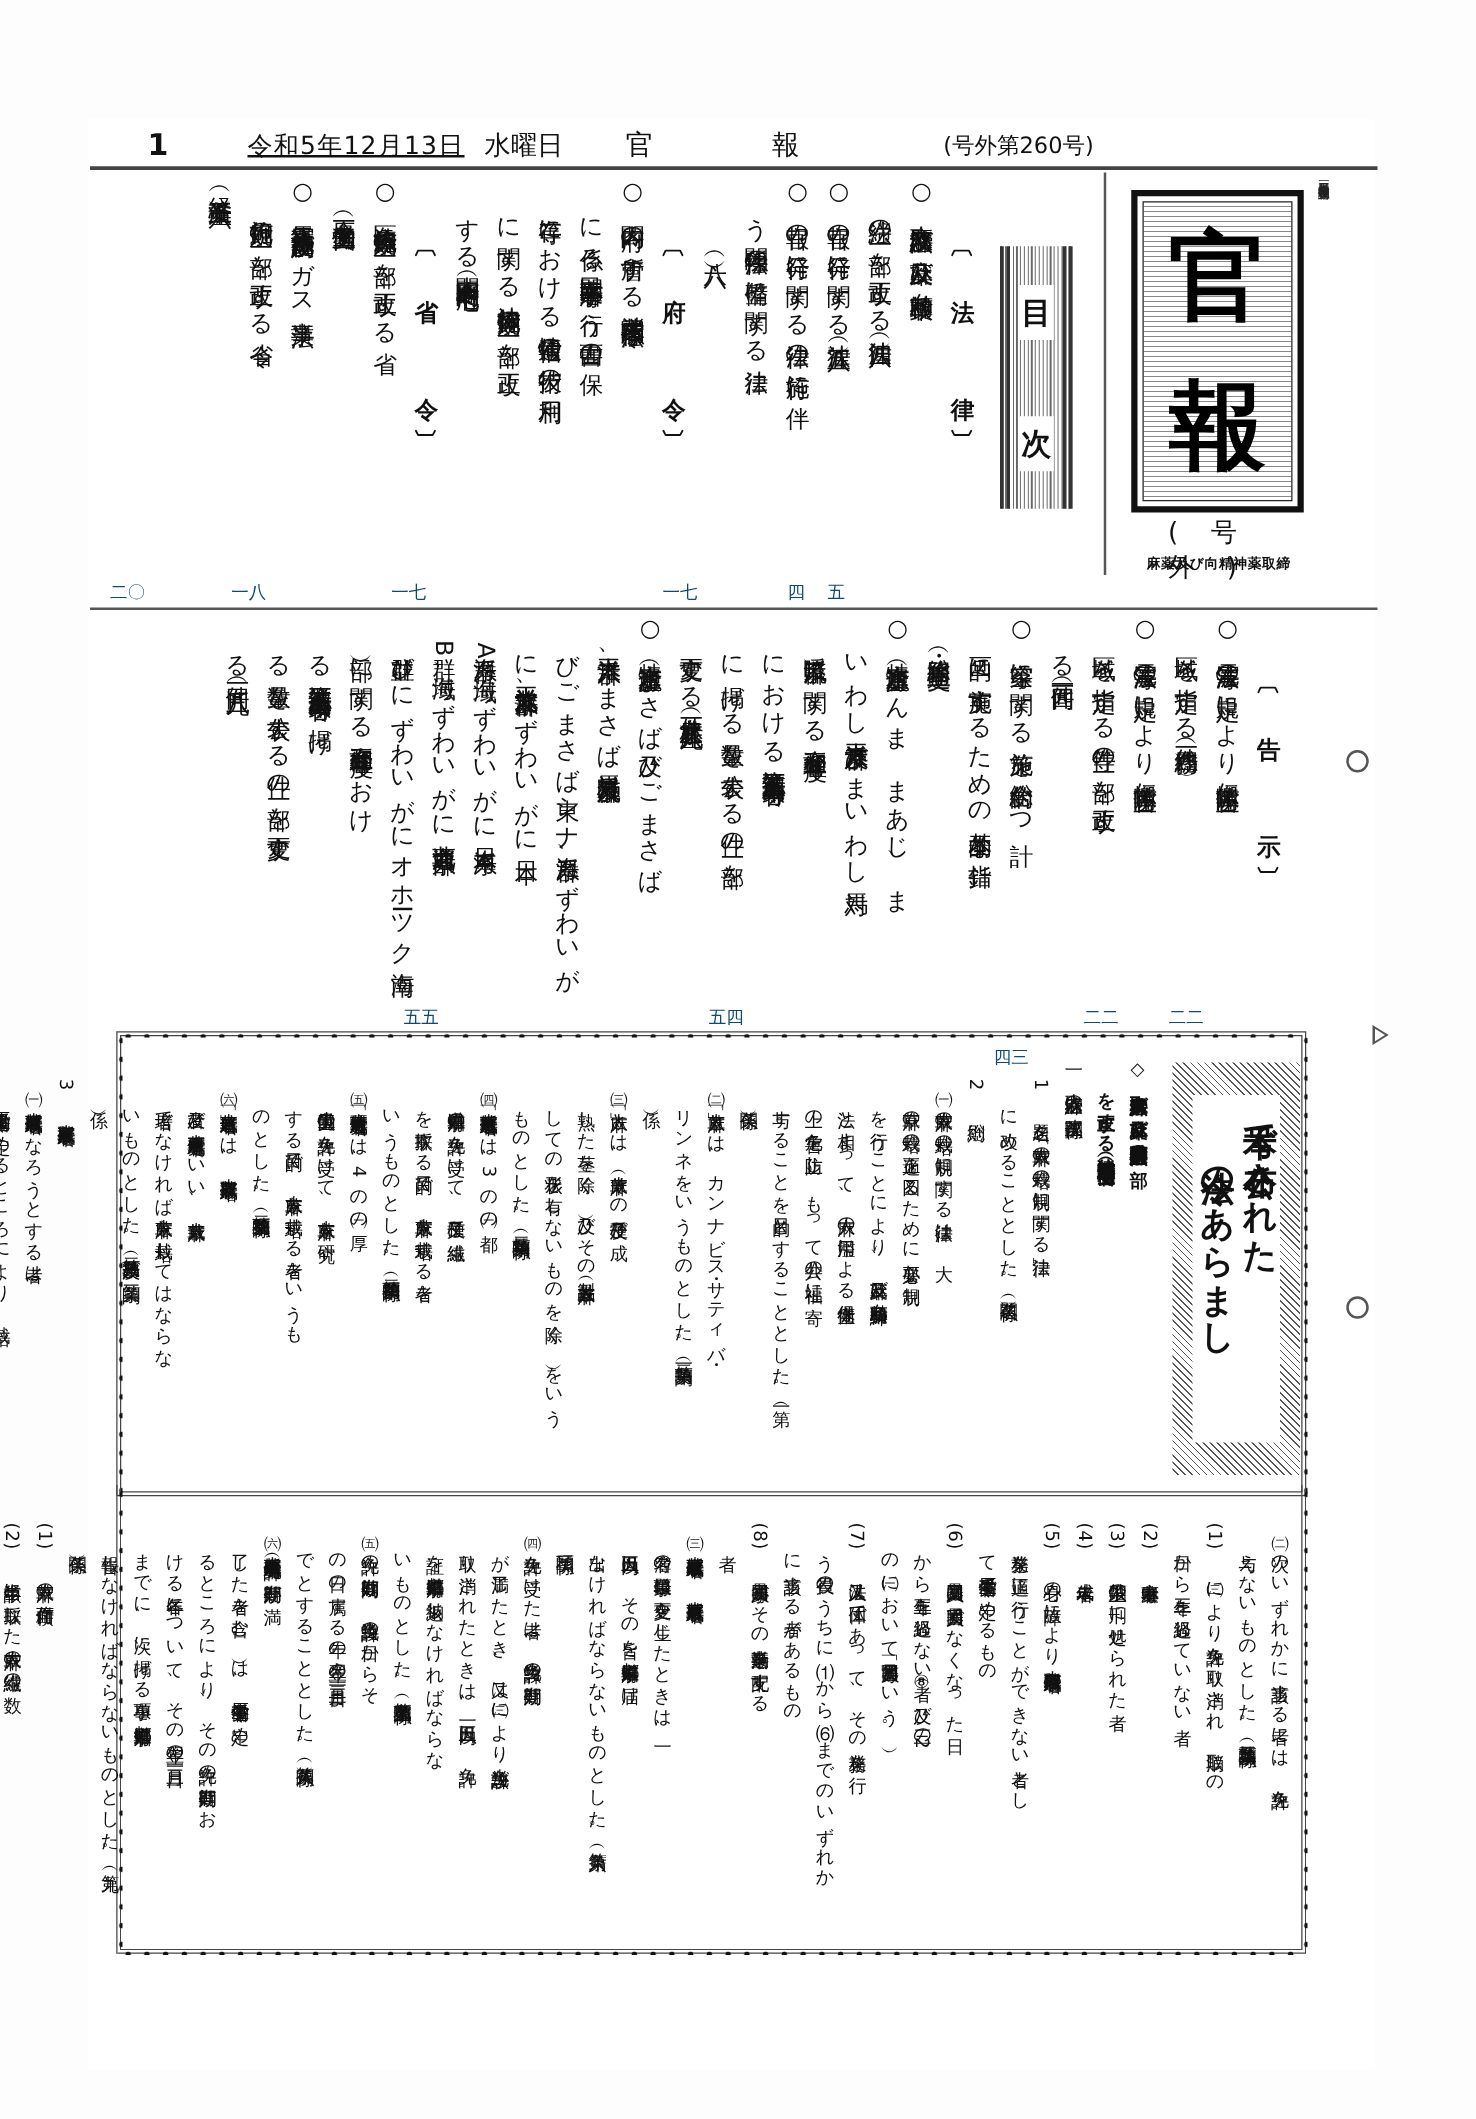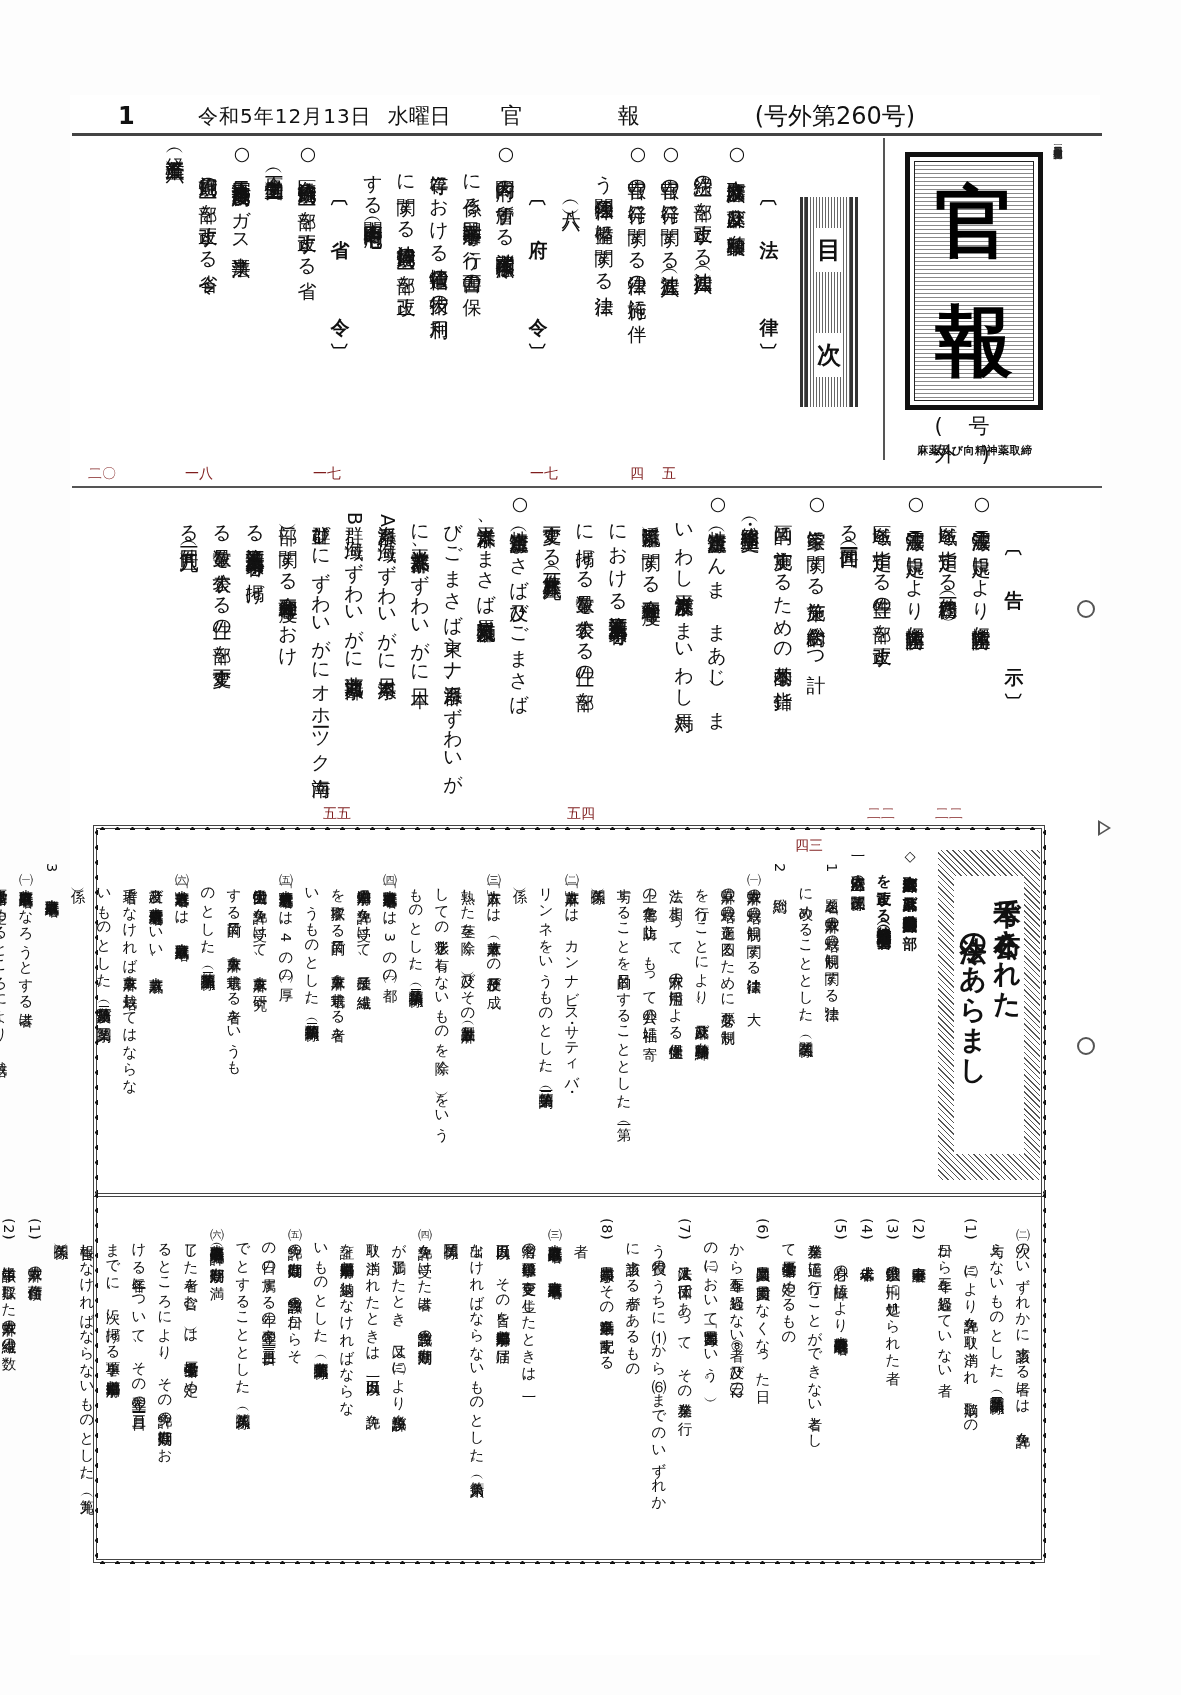--- a/index.html
+++ b/index.html
@@ -2,25 +2,25 @@
 <html><head>
 <meta charset="utf-8">
 <style>
   html,body{margin:0;padding:0;background:#fbfbfb;}
   body{width:1181px;height:1695px;position:relative;overflow:hidden;font-family:"DejaVu Sans","Liberation Sans",sans-serif;color:#111;}
   .page{position:absolute;left:0;top:0;width:1181px;height:1695px;background:#fdfdfd;}
   .paper{position:absolute;left:70px;top:95px;width:1030px;height:1560px;background:#fff;}
   
   .hdr{position:absolute;left:100px;top:100px;width:870px;height:32px;display:flex;align-items:center;font-size:20px;}
   .hdr .pg{font-size:24px;font-weight:bold;width:60px;padding-left:18px;}
-  .hdr .date{font-size:20px;margin-left:20px;letter-spacing:1px;}
+  .hdr .date{font-size:20px;margin-left:20px;letter-spacing:1px;text-decoration:underline;}
   .hdr .dow{font-size:21px;margin-left:16px;}
   .hdr .t1{margin-left:50px;font-size:22px;}
   .hdr .t2{margin-left:95px;font-size:22px;}
-  .hdr .issue{margin-left:115px;font-size:24px;}
+  .hdr .issue{margin-left:115px;font-size:18px;}
   .rule{position:absolute;left:72px;top:133px;width:1030px;height:3px;background:#444;}
   .vrule{position:absolute;left:883px;top:138px;width:2px;height:322px;background:#555;}
   .hrule2{position:absolute;left:72px;top:486px;width:1030px;height:2px;background:#555;}
   
   .mast{position:absolute;left:905px;top:152px;width:138px;height:258px;border:5px solid #111;box-sizing:border-box;padding:4px;}
   .mast-in{width:100%;height:100%;border:1px solid #222;box-sizing:border-box;
     background:repeating-linear-gradient(to bottom,#fff 0,#fff 3px,#888 3px,#888 4px);
     display:flex;flex-direction:column;align-items:center;justify-content:space-around;}
   .mast-in span{font-family:"DejaVu Serif",serif;font-weight:bold;font-size:78px;line-height:1;color:#000;background:transparent;}
   .mast-sub{position:absolute;left:905px;top:412px;width:140px;text-align:center;font-size:21px;letter-spacing:26px;}
@@ -28,21 +28,21 @@
   .postal{position:absolute;left:1052px;top:140px;writing-mode:vertical-rl;font-size:9px;line-height:11px;height:120px;color:#222;}
   
   .v{position:absolute;writing-mode:vertical-rl;font-size:19px;line-height:33px;letter-spacing:1px;white-space:nowrap;}
   .v .it{display:block;}
   .v .ind{padding-top:19px;}
   .v .bold{font-weight:bold;}
   .v .sec{font-weight:bold;padding-top:52px;letter-spacing:30px;}
   .mokuji{position:absolute;left:800px;top:197px;width:34px;height:210px;border-left:8px double #333;border-right:8px double #333;box-sizing:content-box;padding:0 4px;
     background:repeating-linear-gradient(to right,#fff 0,#fff 2px,#666 2px,#666 3px);display:flex;flex-direction:column;align-items:center;justify-content:space-around;}
   .mokuji span{background:#fff;font-size:24px;font-weight:bold;padding:6px 2px;}
-  .pagenum{position:absolute;font-size:14px;color:#7f1d1d;}
+  .pagenum{position:absolute;font-size:14px;color:#0c4a6e;}
   .circ{position:absolute;width:14px;height:14px;border:2px solid #555;border-radius:50%;}
   .tri{position:absolute;width:0;height:0;border-top:8px solid transparent;border-bottom:8px solid transparent;border-left:13px solid #555;}
   .tri:after{content:"";position:absolute;left:-11px;top:-5px;border-top:5px solid transparent;border-bottom:5px solid transparent;border-left:8px solid #fff;}
   
   .box{position:absolute;left:93px;top:825px;width:952px;height:372px;border:4px double #444;box-sizing:border-box;}
   .box2{position:absolute;left:93px;top:1188px;width:952px;height:375px;border-left:4px double #444;border-right:4px double #444;border-bottom:4px double #444;box-sizing:border-box;}
   .dots{position:absolute;background-image:radial-gradient(circle,#111 2px,transparent 2.5px);background-size:15px 15px;}
   .title-box{position:absolute;left:938px;top:850px;width:102px;height:330px;box-sizing:border-box;
     background:repeating-linear-gradient(45deg,#fff 0,#fff 3px,#555 3px,#555 4px);}
   .title-inner{position:absolute;left:16px;top:26px;width:70px;height:278px;background:#fff;writing-mode:vertical-rl;font-size:27px;line-height:34px;font-weight:bold;}

